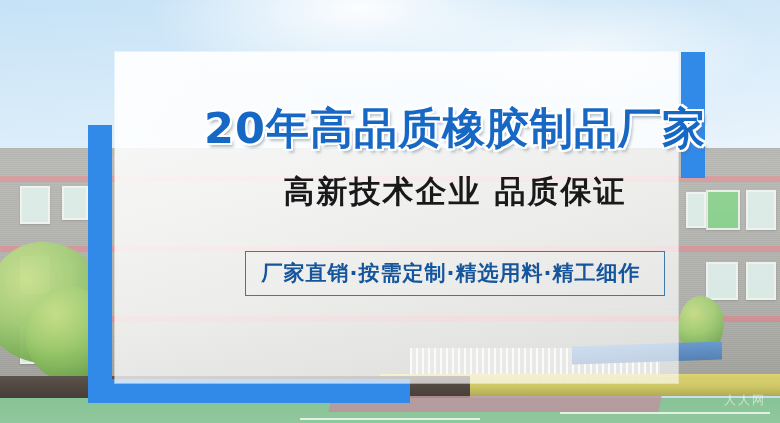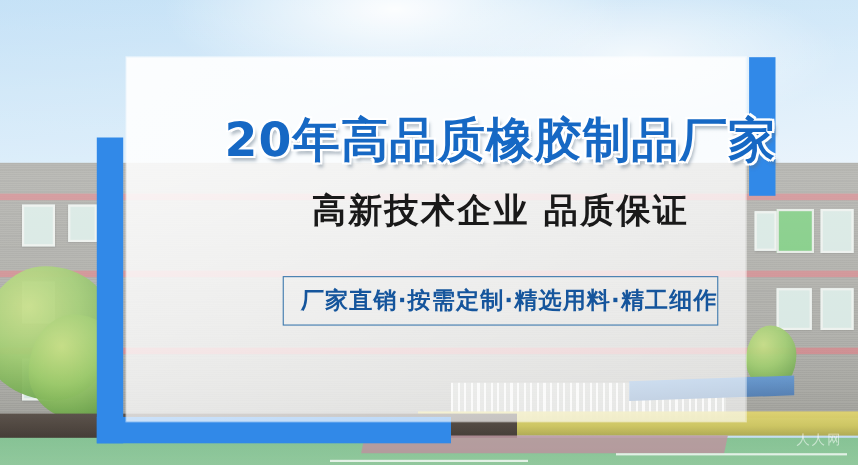--- a/index.html
+++ b/index.html
@@ -157,21 +157,21 @@
     font-size:31px;
     font-weight:bold;
     color:#191919;
     letter-spacing:2px;
     white-space:nowrap;
   }
 
   .tagbox {
     margin-top:38px;
     border:1px solid #3c79ad;
-    padding:7px 0 8px 16px;
+    padding:7px 24px 8px 16px;
     background:rgba(255,255,255,0.10);
   }
   .tagline {
     font-family:"DejaVu Sans","Liberation Sans",sans-serif;
     font-size:21px;
     font-weight:bold;
     color:#15559c;
     letter-spacing:1px;
     white-space:nowrap;
   }

